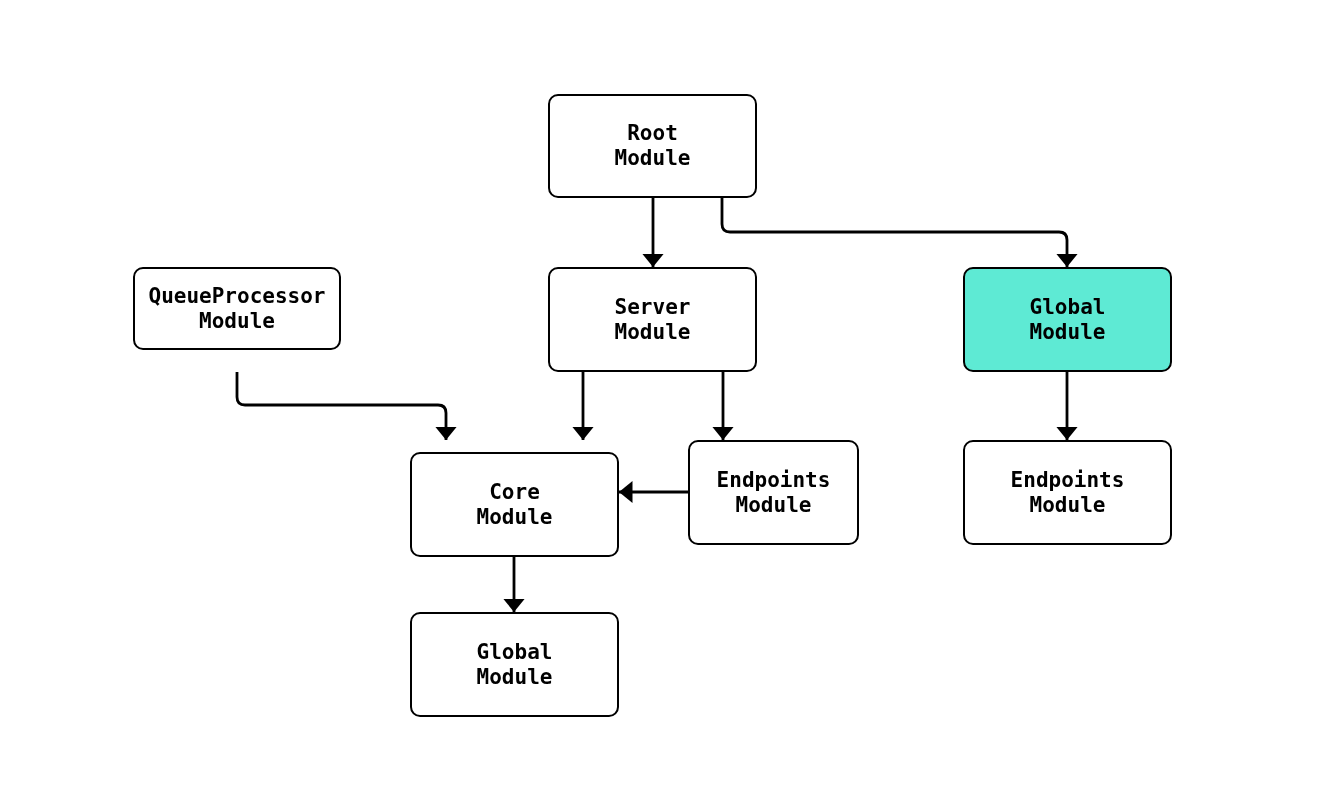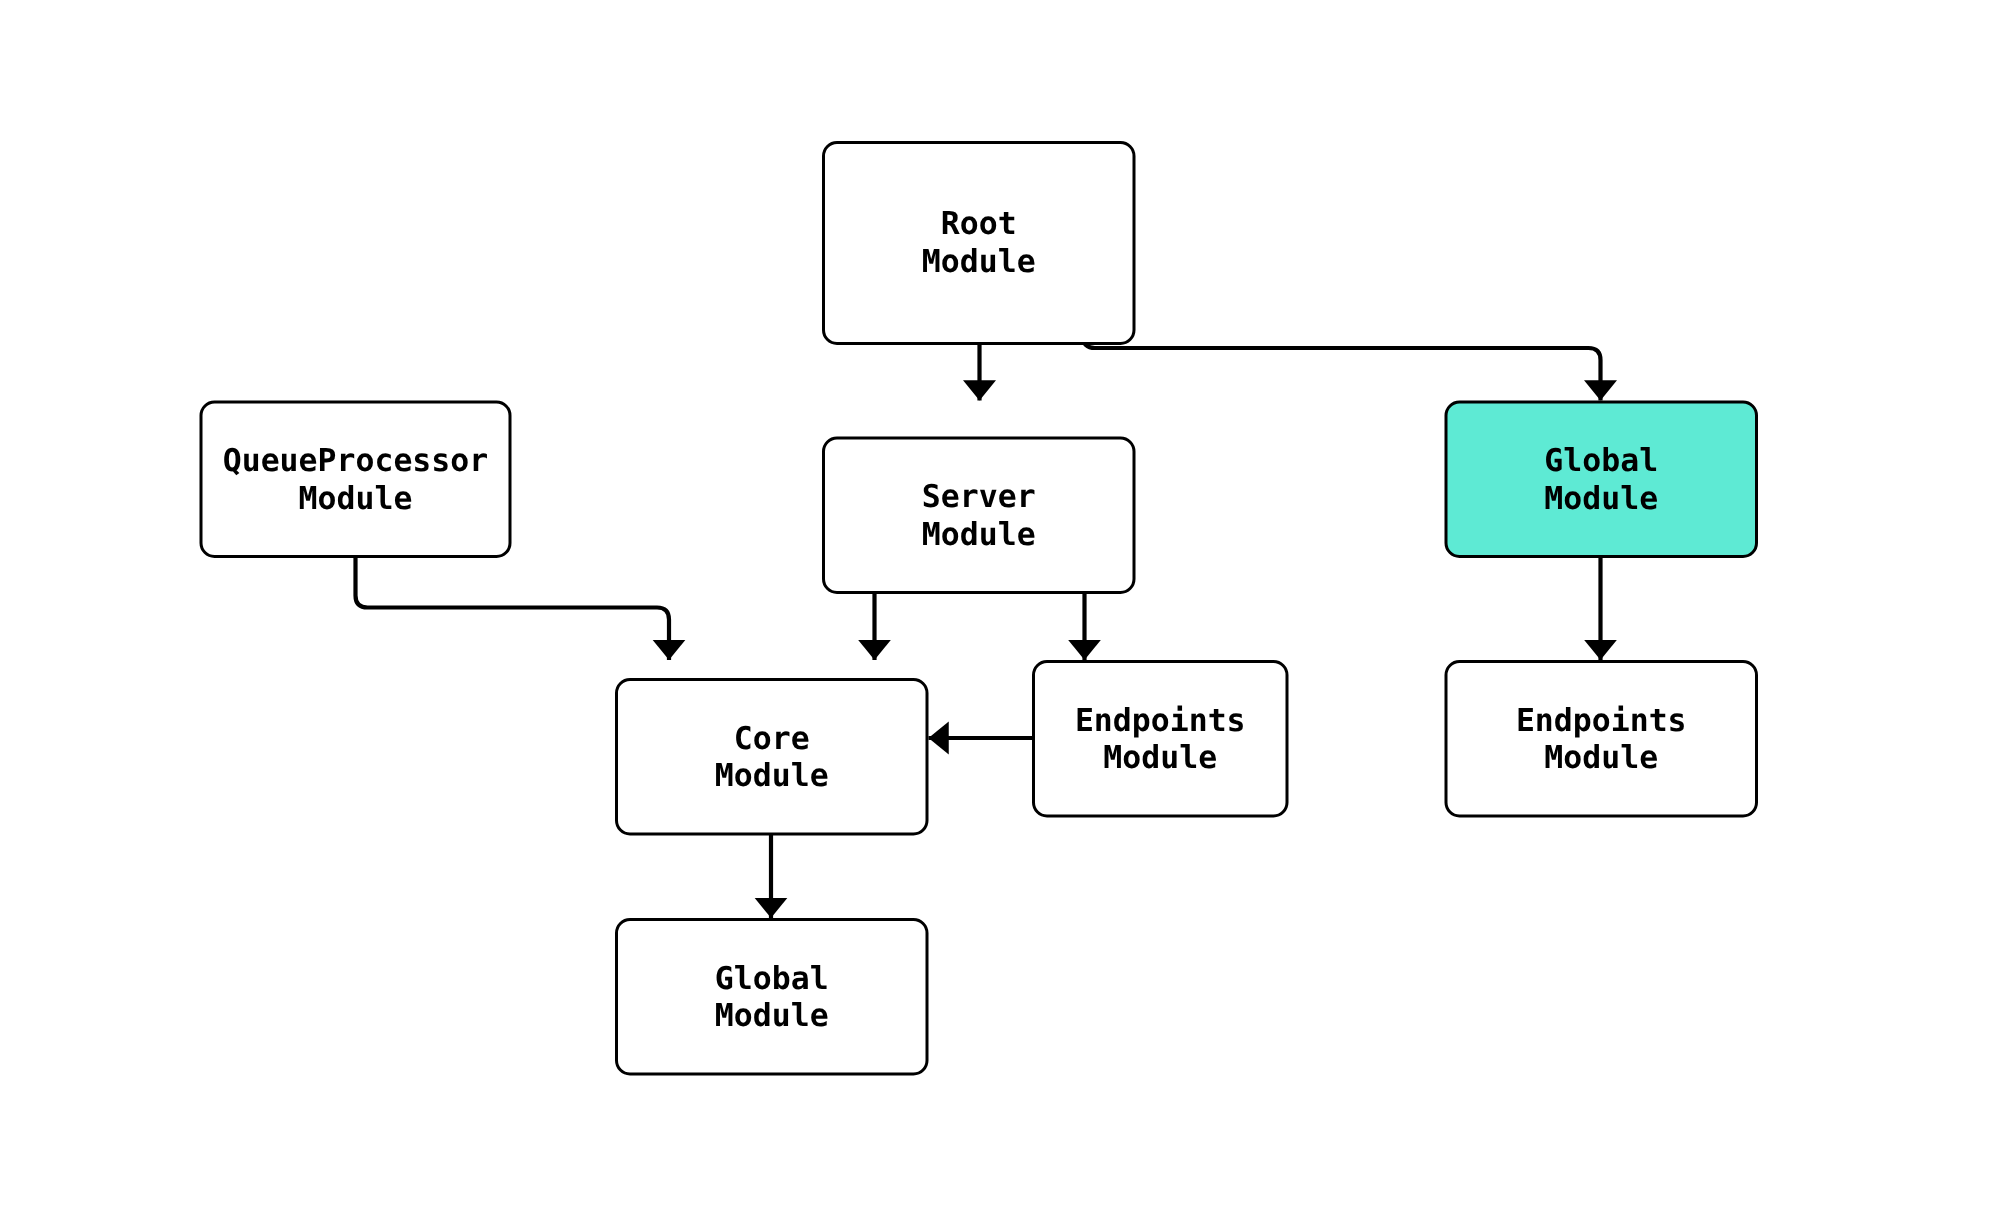--- a/index.html
+++ b/index.html
@@ -55,29 +55,29 @@
         <path class="edge" d="M722,198 L722,224 Q722,232 730,232 L1059,232 Q1067,232 1067,240 L1067,267" stroke="#000000" marker-end="url(#arrowhead)"></path>
         <path class="edge" d="M237,372 L237,397 Q237,405 245,405 L438,405 Q446,405 446,413 L446,440" stroke="#000000" marker-end="url(#arrowhead)"></path>
         <path class="edge" d="M583,372 L583,440" stroke="#000000" marker-end="url(#arrowhead)"></path>
         <path class="edge" d="M723,372 L723,440" stroke="#000000" marker-end="url(#arrowhead)"></path>
         <path class="edge" d="M688,492 L619,492" stroke="#000000" marker-end="url(#arrowhead)"></path>
         <path class="edge" d="M1067,372 L1067,440" stroke="#000000" marker-end="url(#arrowhead)"></path>
         <path class="edge" d="M514,545 L514,612" stroke="#000000" marker-end="url(#arrowhead)"></path>
       </g>
   </svg>
   <div id="nodes">
-      <div class="node" style="left: 548px; top: 94px; width: 209px; height: 136px; border-color: rgb(0, 0, 0); background: rgb(255, 255, 255);">
+      <div class="node" style="left: 548px; top: 94px; width: 209px; height: 104px; border-color: rgb(0, 0, 0); background: rgb(255, 255, 255);">
         <span class="node-label" style="color: rgb(0, 0, 0);">Root
 Module</span>
       </div>
-      <div class="node" style="left: 133px; top: 267px; width: 208px; height: 105px; border-color: rgb(0, 0, 0); background: rgb(255, 255, 255);">
+      <div class="node" style="left: 133px; top: 267px; width: 208px; height: 83px; border-color: rgb(0, 0, 0); background: rgb(255, 255, 255);">
         <span class="node-label" style="color: rgb(0, 0, 0);">QueueProcessor
 Module</span>
       </div>
-      <div class="node" style="left: 548px; top: 267px; width: 209px; height: 105px; border-color: rgb(0, 0, 0); background: rgb(255, 255, 255); margin-top: 24px;">
+      <div class="node" style="left: 548px; top: 267px; width: 209px; height: 105px; border-color: rgb(0, 0, 0); background: rgb(255, 255, 255);">
         <span class="node-label" style="color: rgb(0, 0, 0);">Server
 Module</span>
       </div>
       <div class="node" style="left: 963px; top: 267px; width: 209px; height: 105px; border-color: rgb(0, 0, 0); background: #5eead4;">
         <span class="node-label" style="color: rgb(0, 0, 0);">Global
 Module</span>
       </div>
       <div class="node" style="left: 410px; top: 452px; width: 209px; height: 105px; border-color: rgb(0, 0, 0); background: rgb(255, 255, 255);">
         <span class="node-label" style="color: rgb(0, 0, 0);">Core
 Module</span>

